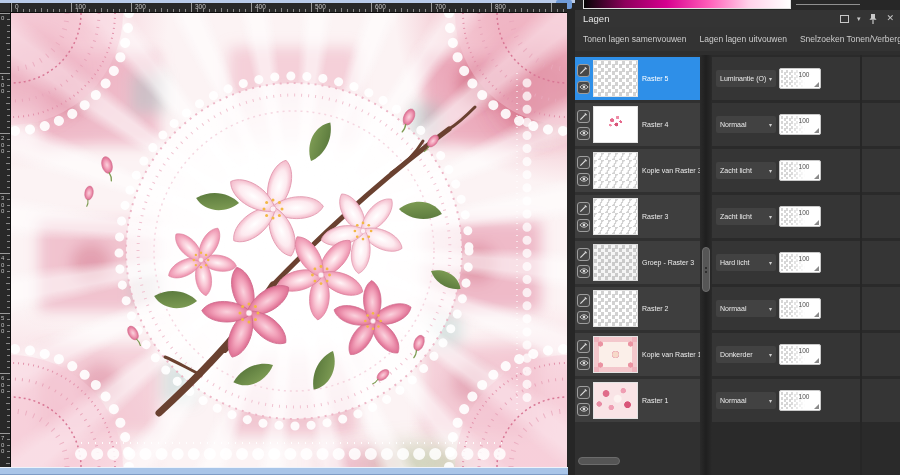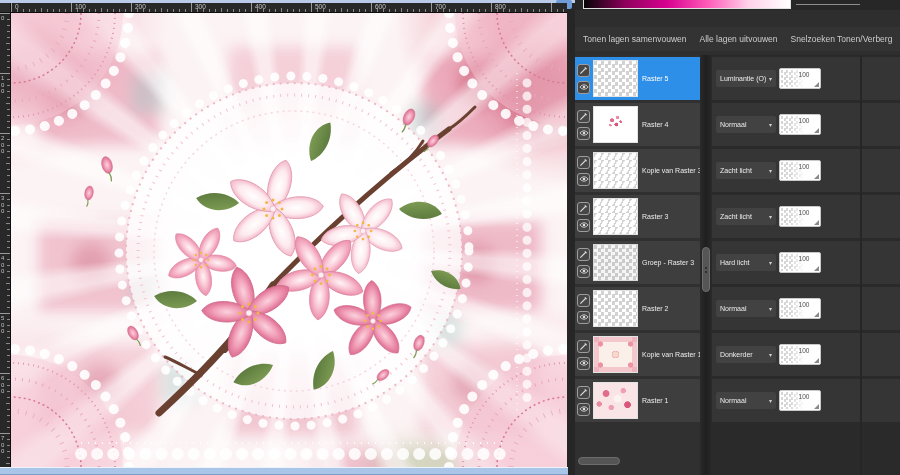--- a/index.html
+++ b/index.html
@@ -501,24 +501,36 @@
 
     <div class="bottom-bar"></div>
   </div>
 
   <div class="panel">
     <div class="above-panel">
       <div class="gradient-bar" id="gradBar" style="background: linear-gradient(90deg, rgb(5, 5, 5), rgb(142, 0, 92), rgb(214, 0, 143), rgb(255, 91, 184), rgb(255, 210, 234), rgb(255, 255, 255));"></div>
       <div class="gray-line"></div>
     </div>
 
+    <div class="titlebar">
+      <span class="panel-title">Lagen</span>
+      <span class="tb-icons">
+        <span class="tbi tbi-restore"></span>
+        <span class="tbi tbi-arrow">▾</span>
+        <svg width="10" height="12" viewBox="0 0 10 12">
+          <path d="M3,1 h4 v4 l1.6,1.8 h-7.2 L3,5 Z" fill="#c8c8c8"></path>
+            <path d="M5,7 V11" stroke="#c8c8c8" stroke-width="1.2"></path>
+        </svg>
+        <span class="tbi">✕</span>
+      </span>
+    </div>
 
     <div class="menubar" id="menubar">
         <span class="mitem">Tonen lagen samenvouwen</span>
-        <span class="mitem">Alle lagen uitvouwen</span>
+        <span class="mitem">Lagen lagen uitvouwen</span>
         <span class="mitem">Snelzoeken Tonen/Verberg</span>
       </div>
 
     <div class="names" id="names">
         <div class="lrow sel">
     <div class="licons">
       <button class="libtn">
         <svg width="9" height="9" viewBox="0 0 10 10">
                 <path d="M1.5,8.5 L7.5,2.5" stroke="#ddd" stroke-width="1.2" fill="none"></path>
                 <path d="M6.5,1.5 l2,2" stroke="#ddd" stroke-width="1.2" fill="none"></path>

